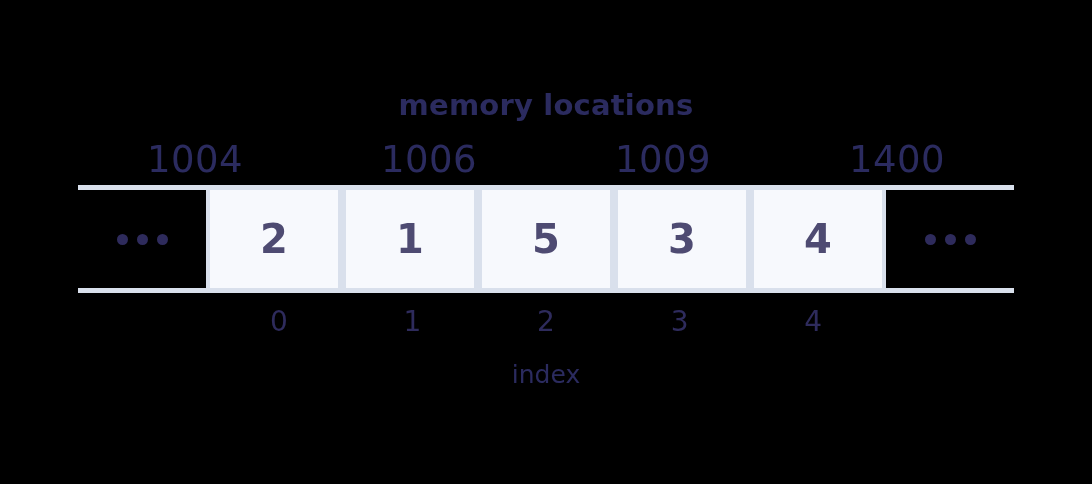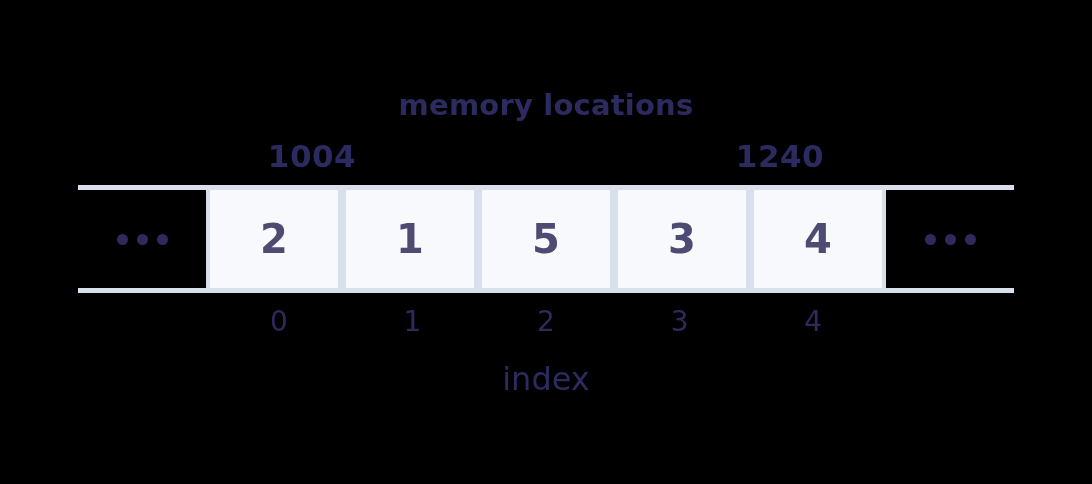--- a/index.html
+++ b/index.html
@@ -38,22 +38,22 @@
   .address-row {
     position: absolute;
     left: 78px;
     top: 138px;
     width: 936px;
     display: flex;
   }
   .address-cell {
     flex: 1 1 0;
     text-align: center;
-    font-size: 31px;
-    font-weight: 700;
+    font-size: 37px;
+    font-weight: 400;
     letter-spacing: 0.5px;
     color: #2b2b5f;
     white-space: nowrap;
   }
 
   
   .array-strip {
     position: absolute;
     left: 78px;
     top: 185px;
@@ -114,35 +114,37 @@
     color: #2e2b5c;
   }
 
   
   .index-caption {
     position: absolute;
     left: 212px;
     top: 360px;
     width: 668px;
     text-align: center;
-    font-size: 32px;
+    font-size: 25px;
     font-weight: 500;
     color: #2b2b5f;
   }
 </style>
 </head>
 <body>
 
 <div class="diagram">
 
   <div class="memory-caption">memory locations</div>
 
   <div class="address-row">
     <div class="address-cell">1004</div>
-    <div class="address-cell">1240</div>
+    <div class="address-cell">1006</div>
+    <div class="address-cell">1009</div>
+    <div class="address-cell">1400</div>
   </div>
 
   <div class="array-strip">
 
     <div class="cell ellipsis">
       <span class="dots">
           <i></i>
           <i></i>
           <i></i>
         </span>

